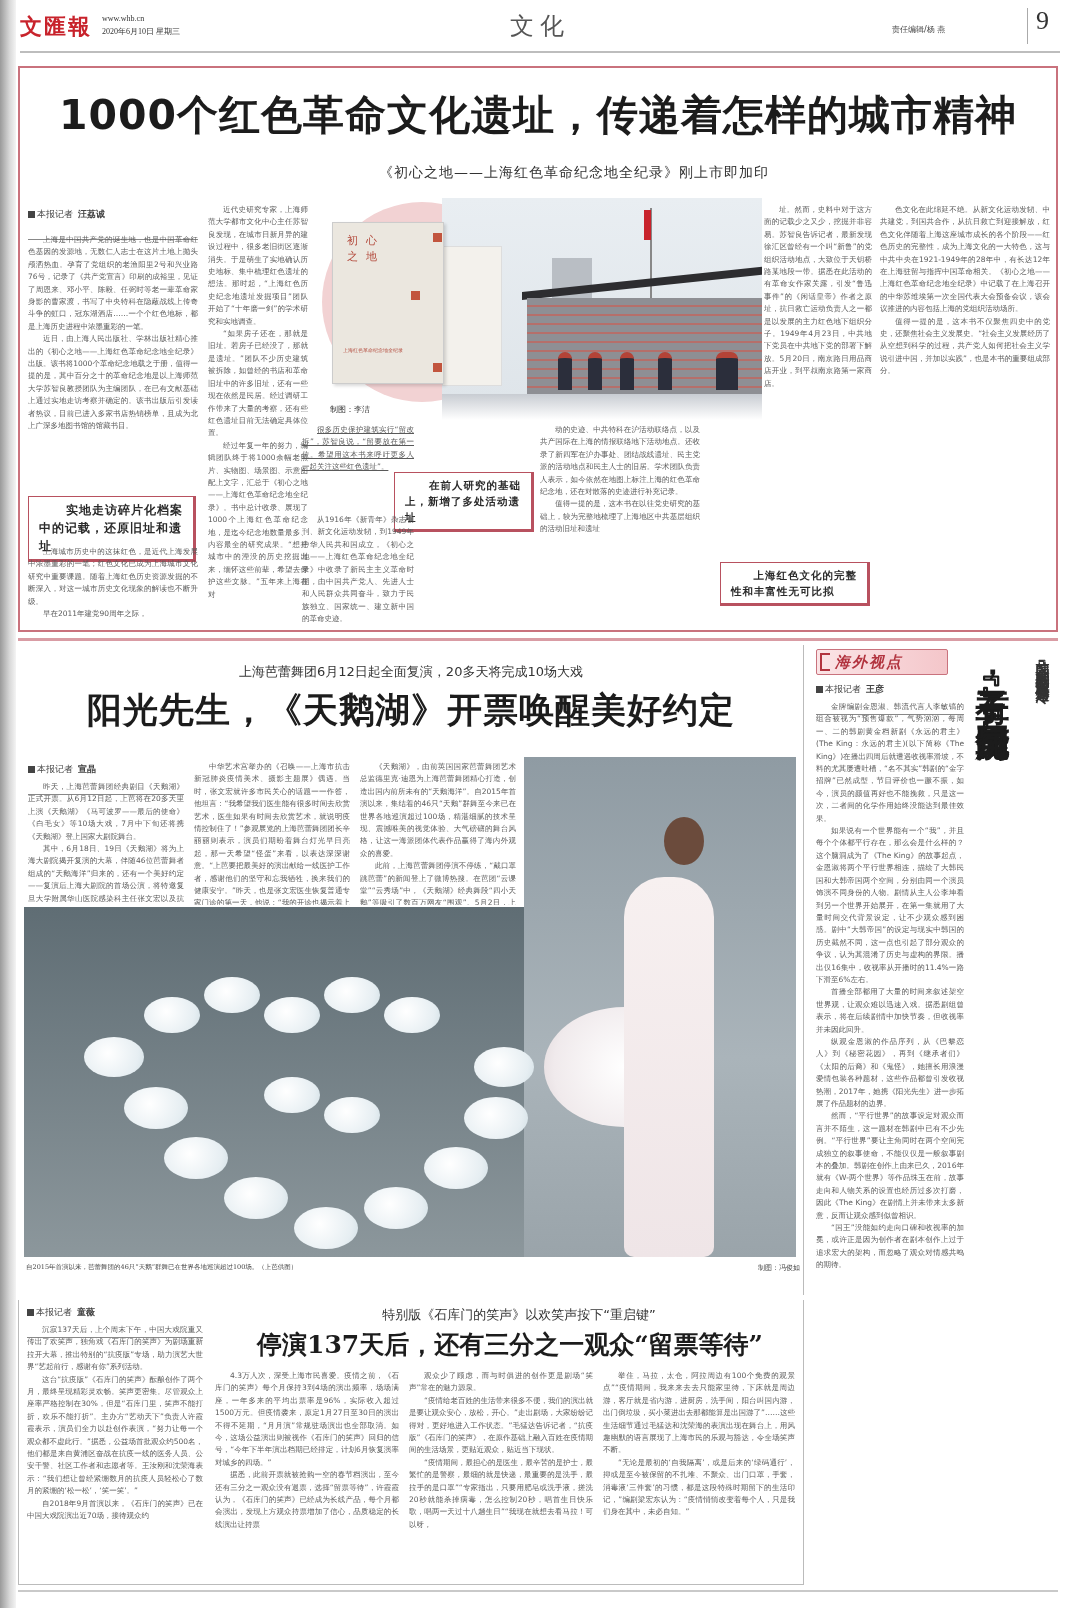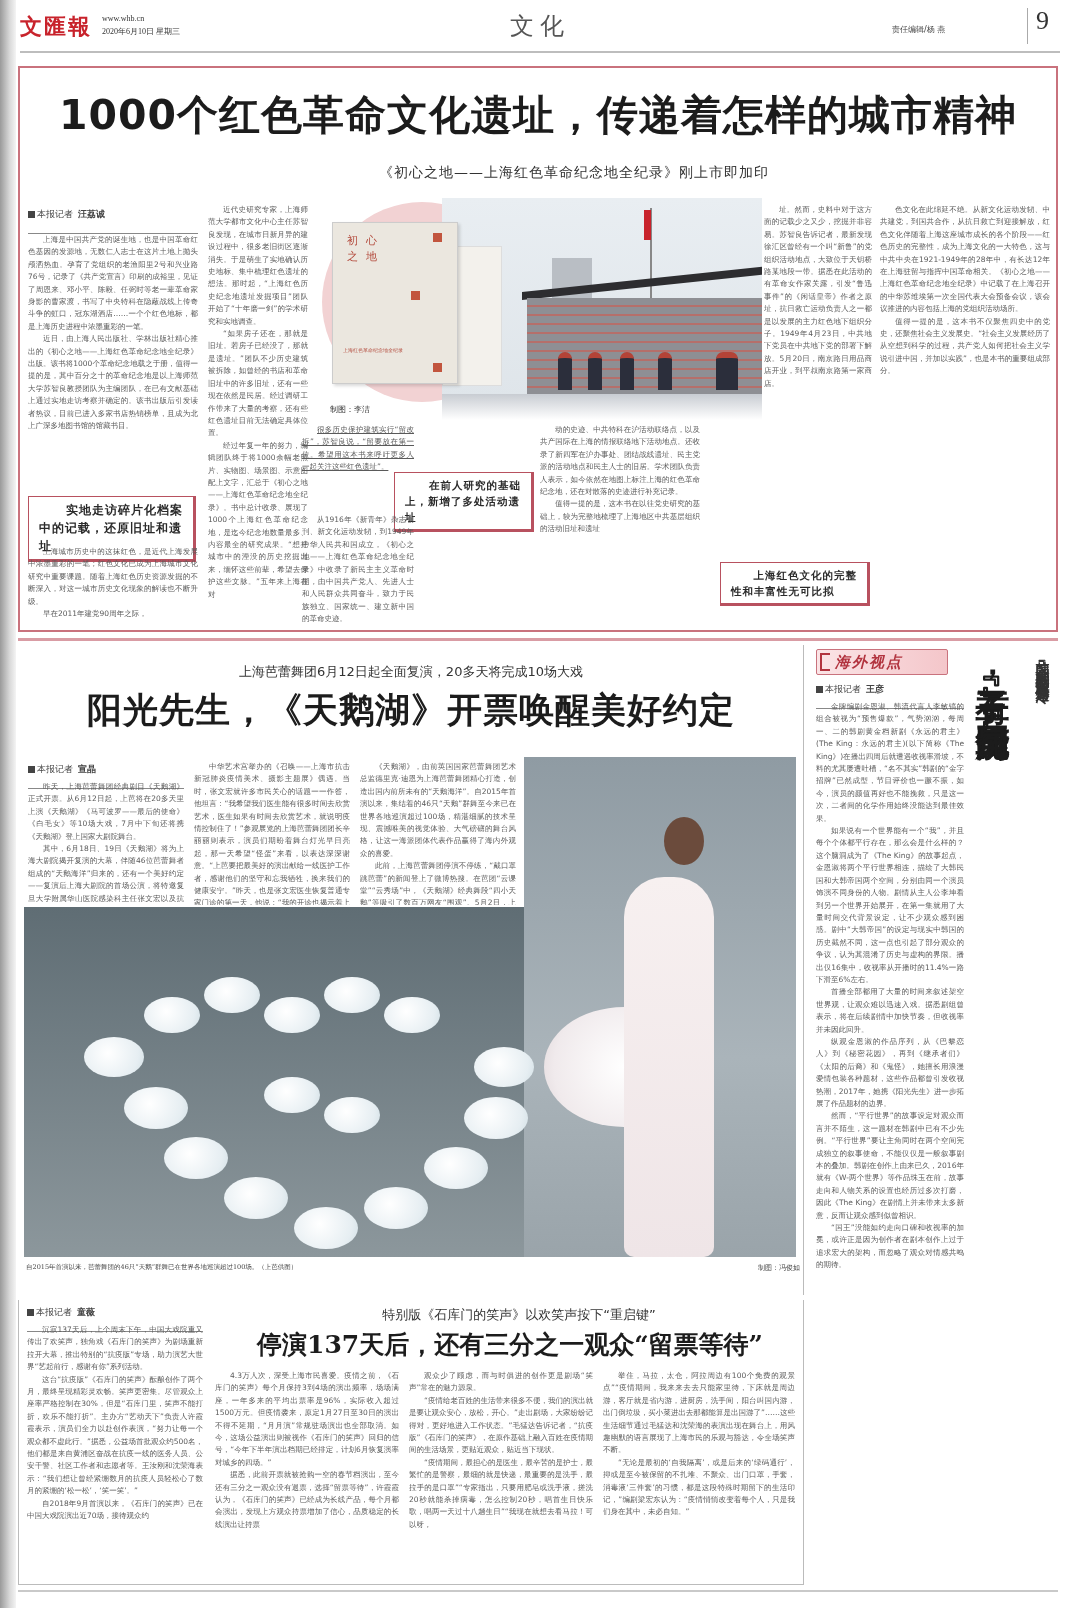--- a/index.html
+++ b/index.html
@@ -18,21 +18,21 @@
   .masthead .editor { position: absolute; left: 872px; top: 24px; font-size: 8px; color: #444; font-family: "DejaVu Sans", sans-serif; }
   .masthead .pageno-sep { position: absolute; left: 1007px; top: 8px; width: 1px; height: 36px; background: #aaa; }
   .masthead .pageno { position: absolute; left: 1016px; top: 6px; font-size: 26px; color: #333; font-family: "Liberation Serif", serif; }
   .masthead .rule { position: absolute; left: 0; top: 51px; width: 1040px; height: 2px; background: #bdbdbd; }
 
   
   .story1 { position: absolute; left: 18px; top: 66px; width: 1040px; height: 566px; border: 2px solid #c9727d; background: #fff; }
   .story1 .headline { position: absolute; left: 0; top: 20px; width: 1036px; text-align: center; font-family: "DejaVu Sans", sans-serif; font-weight: bold; font-size: 41px; color: #1c1c1c; letter-spacing: 1px; }
   .story1 .subhead { position: absolute; left: 16px; top: 96px; width: 1036px; text-align: center; font-family: "DejaVu Sans", sans-serif; font-size: 14px; color: #333; letter-spacing: 1px; margin-left: 20px; }
 
-  .byline { font-family: "DejaVu Sans", sans-serif; font-size: 9px; color: #444; border-bottom: 1px solid #888; padding-bottom: 12px; display: flex; align-items: center; gap: 2px; }
+  .byline { font-family: "DejaVu Sans", sans-serif; font-size: 9px; color: #444; border-bottom: 1px solid #888; padding-bottom: 18px; display: flex; align-items: center; gap: 2px; }
   .byline .sq { display: inline-block; width: 7px; height: 7px; background: #444; }
   .byline b { font-weight: bold; margin-left: 3px; }
 
   .col { position: absolute; font-family: "DejaVu Sans", sans-serif; font-size: 7.5px; line-height: 12.4px; color: #5a5a5a; text-align: justify; overflow: hidden; }
   .col p { text-indent: 2em; }
 
   .pullbox { position: absolute; border: 1.5px solid #b8515f; border-right: 3px solid #b8515f; border-bottom: 3px solid #b8515f; background: #fff; font-family: "DejaVu Sans", sans-serif; font-weight: bold; font-size: 12px; line-height: 18px; color: #2a2a2a; padding: 4px 10px; letter-spacing: 1px; }
   .pullbox .l1 { text-align: right; }
 
   
@@ -40,21 +40,21 @@
   .hero1 .circle { position: absolute; left: 20px; top: 4px; width: 200px; height: 200px; border-radius: 50%; background: #f2d2d3; }
   .hero1 .sky { position: absolute; left: 140px; top: 0; width: 320px; height: 200px; background: linear-gradient(to bottom, #e9eef2, #dfe5ea); }
   .hero1 .tower { position: absolute; left: 250px; top: 60px; width: 40px; height: 80px; background: #b9bec4; }
   .hero1 .building { position: absolute; left: 225px; top: 100px; width: 235px; height: 100px; background: repeating-linear-gradient(to bottom, #8e8f94 0 7px, #b56f6a 7px 9px); }
   .hero1 .roof { position: absolute; left: 220px; top: 94px; width: 240px; height: 8px; background: #2d2d30; transform: skewY(-6deg); transform-origin: left; }
   .hero1 .door { position: absolute; width: 14px; height: 38px; background: #2b2e3b; top: 154px; border-top: 6px solid #b44337; border-radius: 7px 7px 0 0; }
   .hero1 .flagpole { position: absolute; left: 348px; top: 10px; width: 2px; height: 90px; background: #888; }
   .hero1 .flag { position: absolute; left: 342px; top: 12px; width: 7px; height: 30px; background: #c8232c; }
   .hero1 .pavement { position: absolute; left: 140px; top: 196px; width: 320px; height: 26px; background: linear-gradient(to bottom, #c8ccd2, #ffffff); }
   .hero1 .book-back { position: absolute; left: 140px; top: 48px; width: 60px; height: 140px; background: #f3f1ec; border: 1px solid #ddd; }
-  .hero1 .book { position: absolute; left: 30px; top: 24px; width: 126px; height: 162px; background: #ebe7df; border: 1px solid #ccc; box-shadow: 2px 2px 3px rgba(0,0,0,.15); }
+  .hero1 .book { position: absolute; left: 30px; top: 24px; width: 112px; height: 162px; background: #ebe7df; border: 1px solid #ccc; box-shadow: 2px 2px 3px rgba(0,0,0,.15); }
   .hero1 .book .t { position: absolute; left: 14px; top: 10px; font-size: 11px; color: #b34a3c; line-height: 16px; letter-spacing: 8px; }
   .hero1 .book .stamp { position: absolute; width: 9px; height: 9px; background: #c2553e; }
   .hero1 .book .pub { position: absolute; left: 10px; bottom: 30px; font-size: 5px; color: #b34a3c; }
   .hero1 .credit { position: absolute; left: 28px; top: 206px; font-family: "DejaVu Sans", sans-serif; font-size: 8px; color: #333; }
 
   
   .midrule { position: absolute; left: 18px; top: 638px; width: 1040px; height: 3px; background: #c9727d; opacity: .7; }
 
   
   .story2 { position: absolute; left: 18px; top: 645px; width: 786px; height: 650px; border-right: 1px solid #bbb; }

